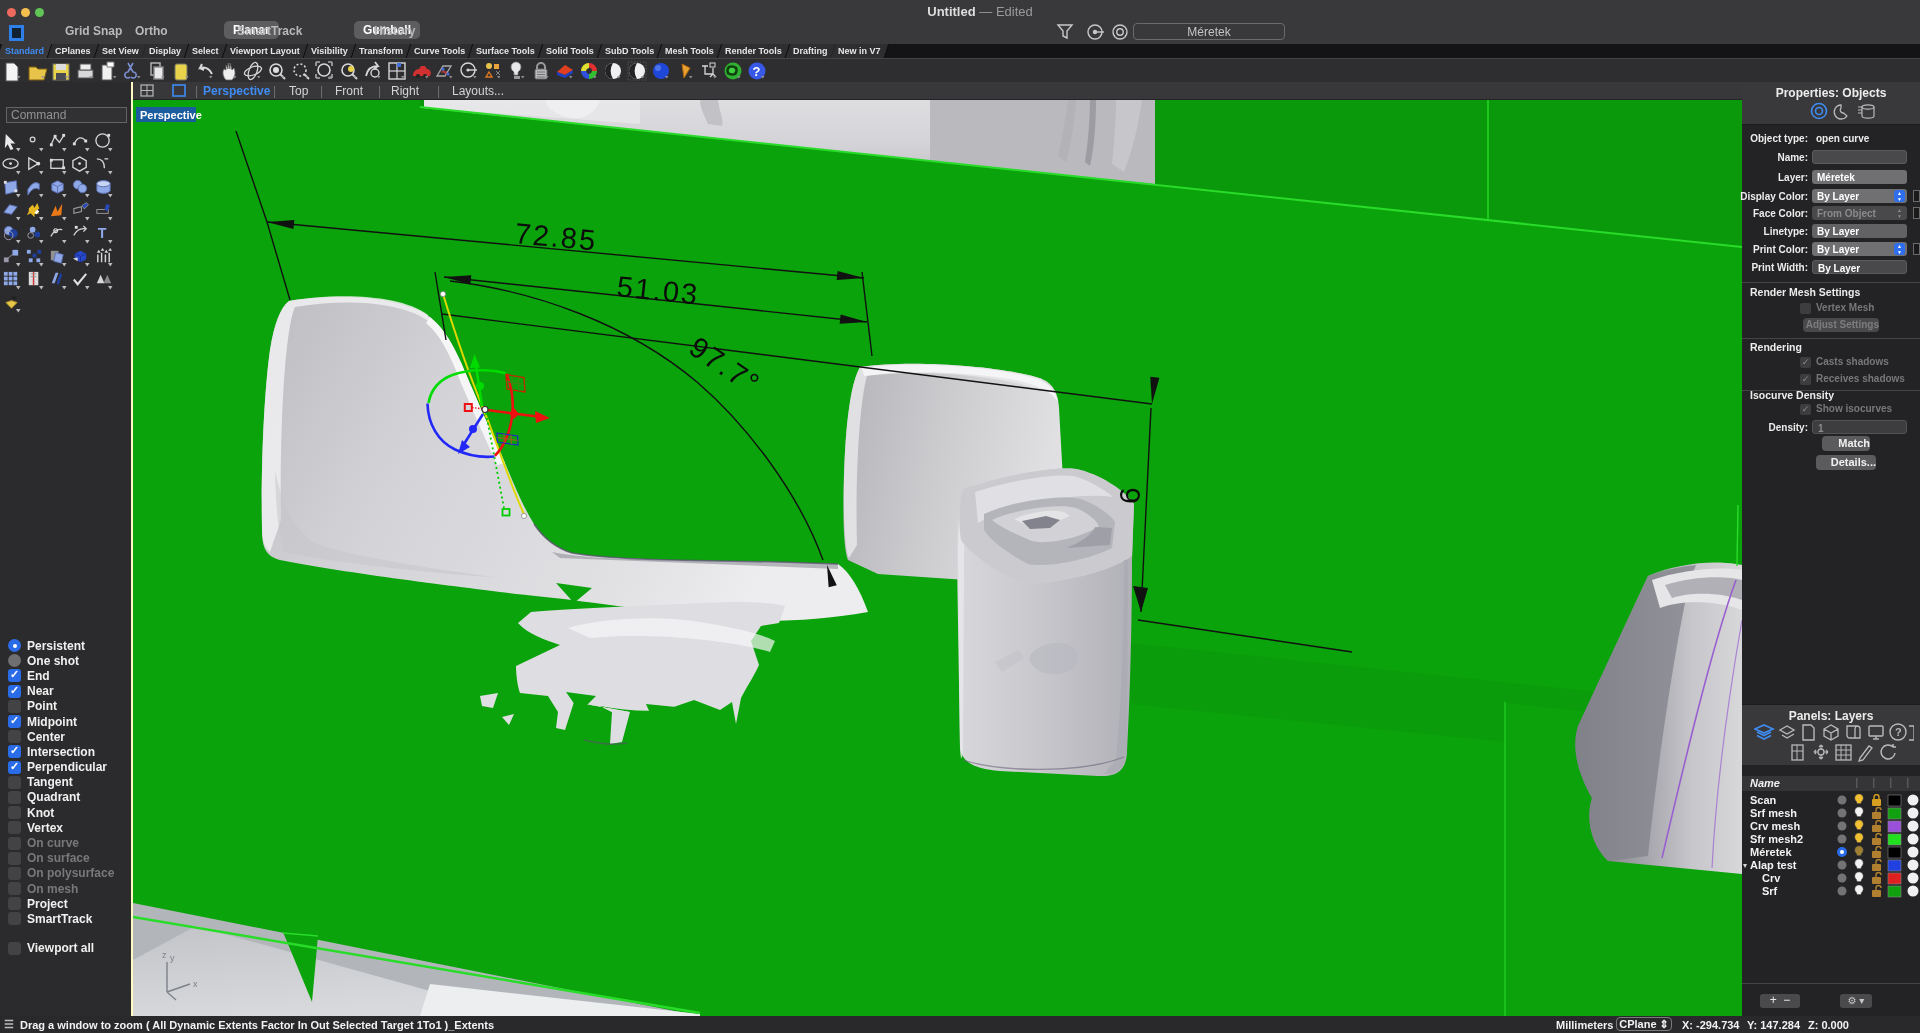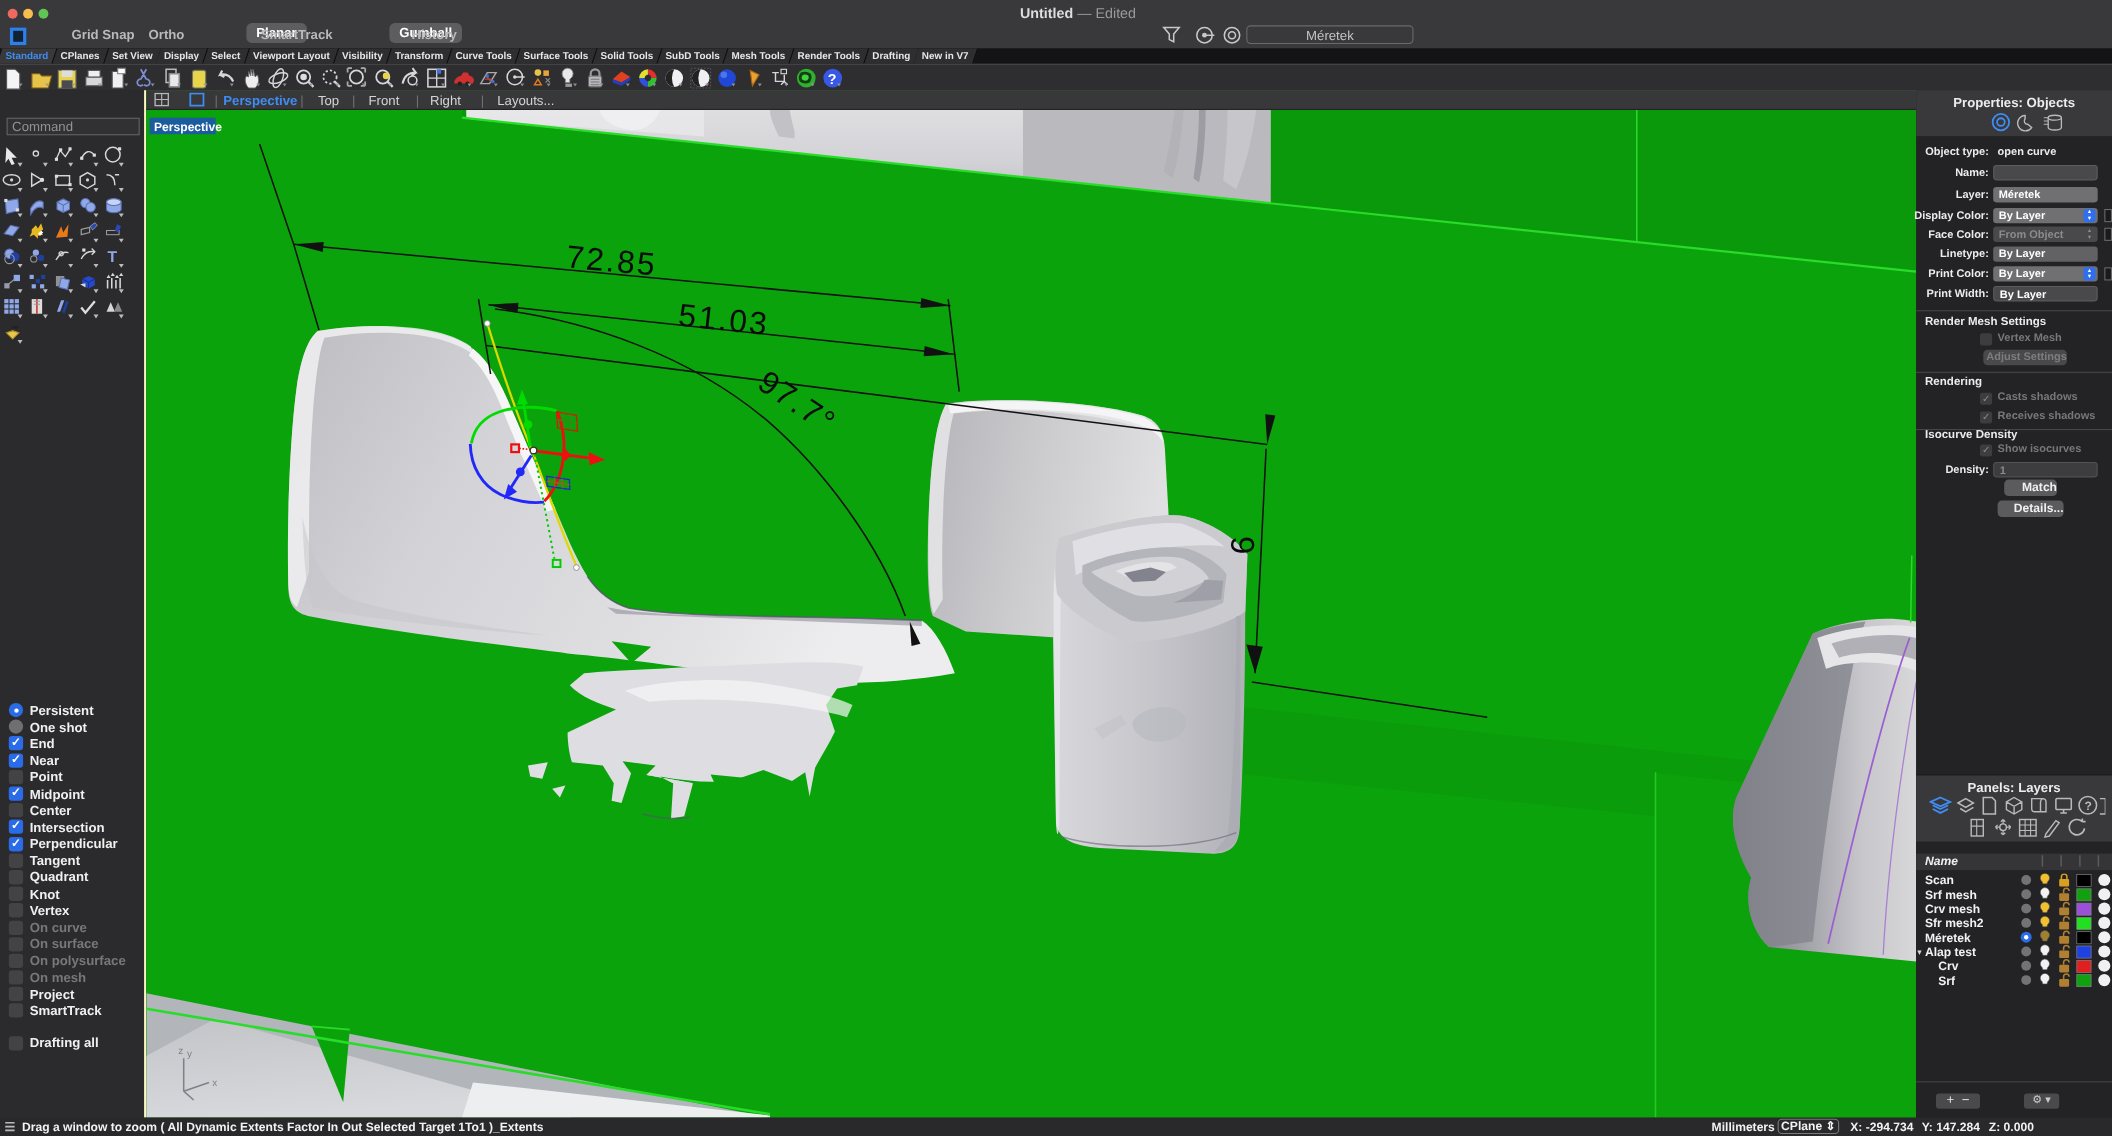--- a/index.html
+++ b/index.html
@@ -662,21 +662,21 @@
     <div class="os">
         <span class="cb"></span>
         <span>Project</span>
       </div>
     <div class="os">
         <span class="cb"></span>
         <span>SmartTrack</span>
       </div>
     <div class="os" style="margin-top:14px;">
         <span class="cb"></span>
-        <span>Drafting all</span>
+        <span>Viewport all</span>
       </div>
   </div>
 </div>
 
 <div id="viewport" class="abs">
   <div id="vtabs" class="abs">
     <svg class="abs" style="left:7px;top:2px;" width="50" height="14" viewBox="0 0 50 14">
       <rect x="1" y="1" width="12" height="11" fill="none" stroke="#b8b8ba" stroke-width="1.2"></rect>
         <line x1="7" y1="1" x2="7" y2="12" stroke="#b8b8ba"></line>
         <line x1="1" y1="6.5" x2="13" y2="6.5" stroke="#b8b8ba"></line>

